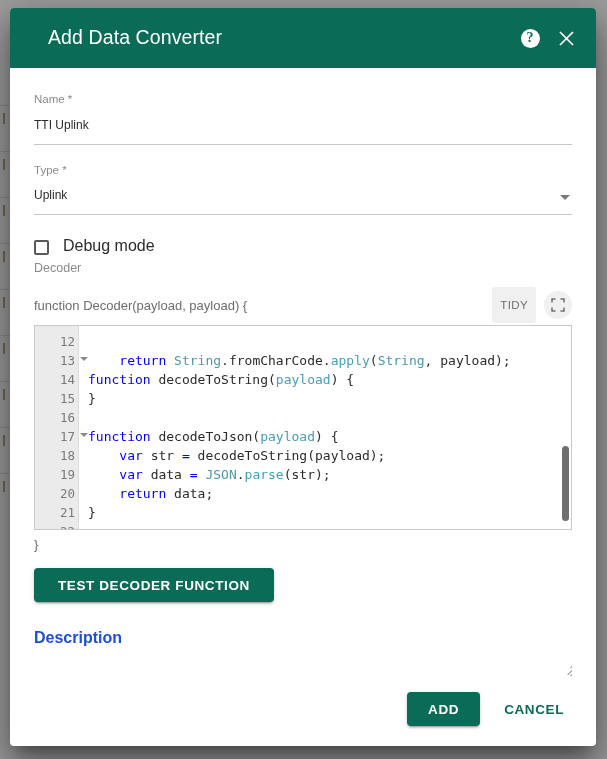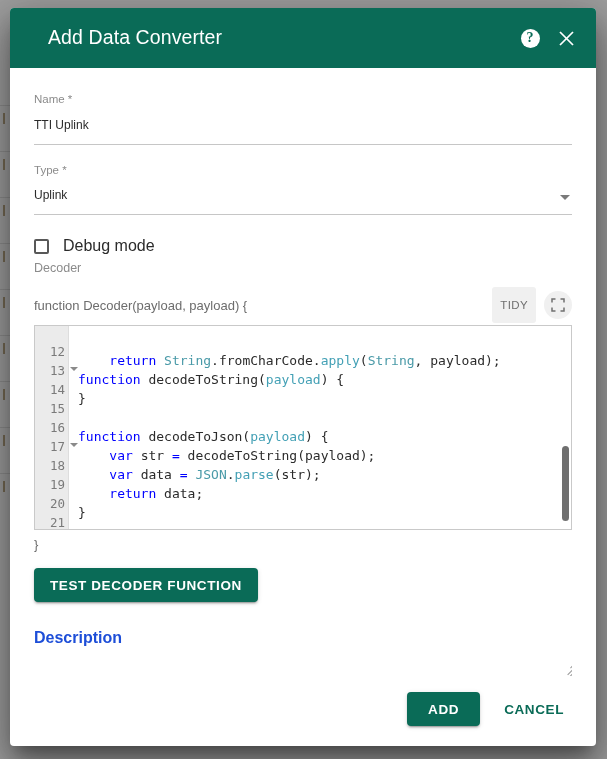--- a/index.html
+++ b/index.html
@@ -134,21 +134,21 @@
     width: 0;
     height: 0;
     border-left: 5px solid transparent;
     border-right: 5px solid transparent;
     border-top: 5px solid #7a7a7a;
   }
 
   
   .checkrow {
     display: flex;
-    align-items: center;
+    align-items: flex-end;
     margin-top: 22px;
     margin-bottom: 6px;
     cursor: pointer;
   }
   .checkbox {
     width: 15px;
     height: 15px;
     border: 2px solid #585858;
     border-radius: 2px;
     box-sizing: border-box;
@@ -211,25 +211,25 @@
     border: 1px solid #c9c9c9;
     background: #ffffff;
     display: flex;
     position: relative;
     overflow: hidden;
     font-family: "DejaVu Sans Mono", monospace;
     font-size: 13px;
     line-height: 19px;
   }
   .gutter {
-    width: 34px;
+    width: 44px;
     flex: none;
     background: #ebebeb;
     border-right: 1px solid #ddd;
-    padding-top: 16px;
+    padding-top: 6px;
     box-sizing: border-box;
   }
   .gline {
     height: 19px;
     color: #7a7a7a;
     font-size: 12.5px;
     text-align: right;
     padding-right: 3px;
     position: relative;
     box-sizing: border-box;
@@ -276,21 +276,21 @@
     color: #6d6d6d;
     margin-top: 7px;
   }
 
   .test-btn {
     margin-top: 16px;
     background: #0a6b57;
     color: #fff;
     border: none;
     border-radius: 4px;
-    padding: 0 16px;
+    padding: 0 24px;
     height: 34px;
     font-size: 13.5px;
     font-weight: bold;
     letter-spacing: .6px;
     cursor: pointer;
     box-shadow: 0 3px 1px -2px rgba(0,0,0,.2),
                 0 2px 2px 0 rgba(0,0,0,.14),
                 0 1px 5px 0 rgba(0,0,0,.12);
     font-family: "Liberation Sans", sans-serif;
   }

